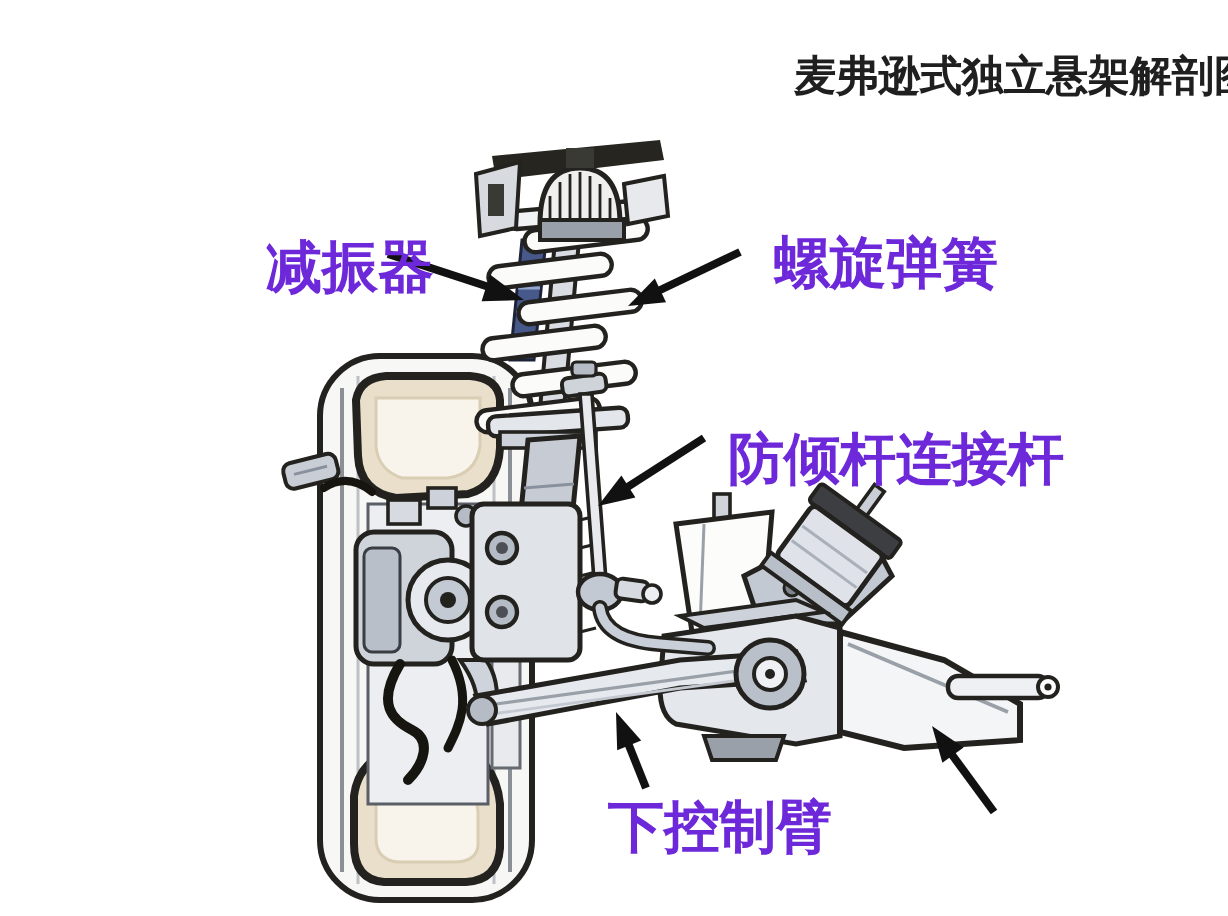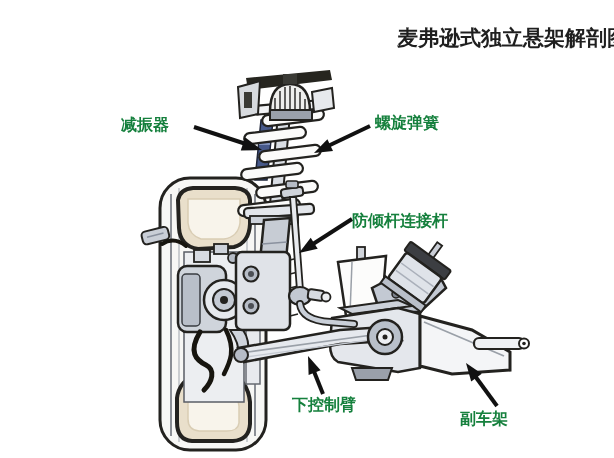--- a/index.html
+++ b/index.html
@@ -6,21 +6,21 @@
   .canvas{
     position:relative;width:614px;height:458px;background:#ffffff;
     overflow:hidden;font-family:"Liberation Sans","DejaVu Sans",sans-serif;
   }
   .diagram-svg{position:absolute;left:0;top:0;}
   .page-title{
     position:absolute;left:397px;top:24px;
     font-size:21px;font-weight:700;color:#1f1f1f;white-space:nowrap;
   }
   .label{
-    position:absolute;font-size:16px;font-weight:700;color:#15803d;white-space:nowrap;
+    position:absolute;font-size:28px;font-weight:700;color:#6d28d9;white-space:nowrap;margin-left:12px;
   }
   .label-shock{left:121px;top:115px;}
   .label-spring{left:375px;top:113px;}
   .label-link{left:352px;top:211px;font-family:Liberation Mono, monospace;}
   .label-lca{left:292px;top:395px;}
   .label-subframe{left:460px;top:409px;}
 </style>
 </head>
 <body>
 
@@ -199,14 +199,13 @@
         <polygon points="466,363 481.8,373.8 471.2,381.4" stroke="none"></polygon>
       </g>
     </g>
   </svg>
 
   <div class="page-title">麦弗逊式独立悬架解剖图</div>
   <div class="label label-shock">减振器</div>
   <div class="label label-spring">螺旋弹簧</div>
   <div class="label label-link">防倾杆连接杆</div>
   <div class="label label-lca">下控制臂</div>
-  <div class="label label-subframe">副车架</div>
 </div>
 
 </body></html>

